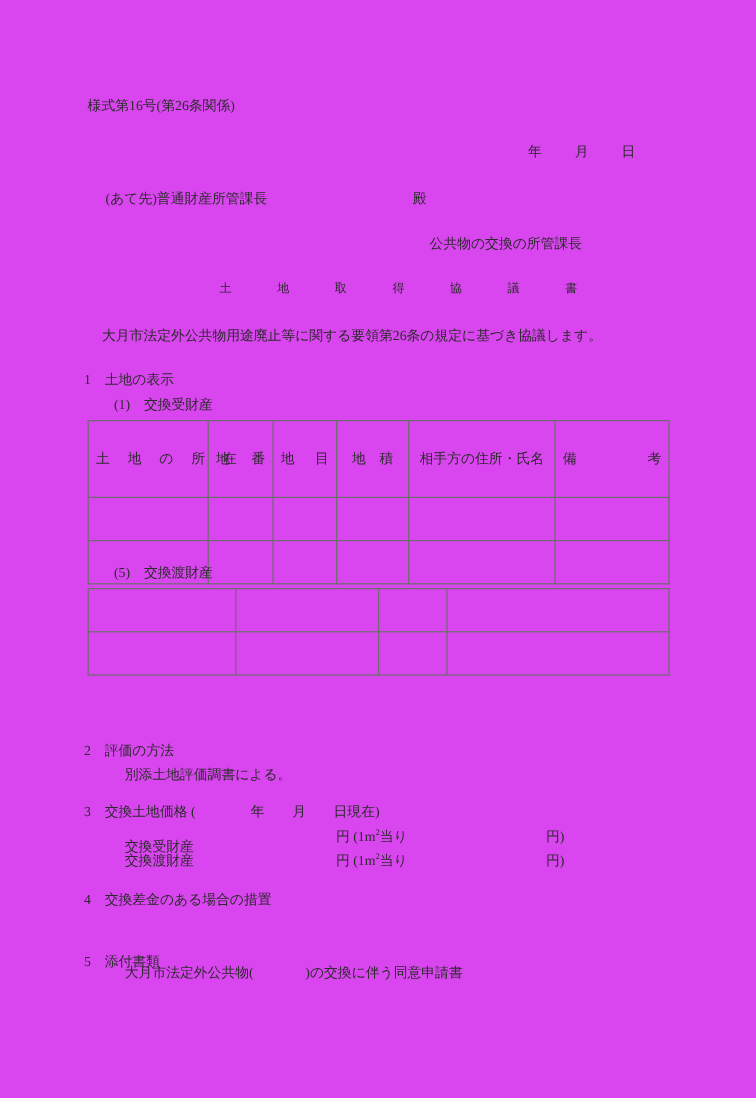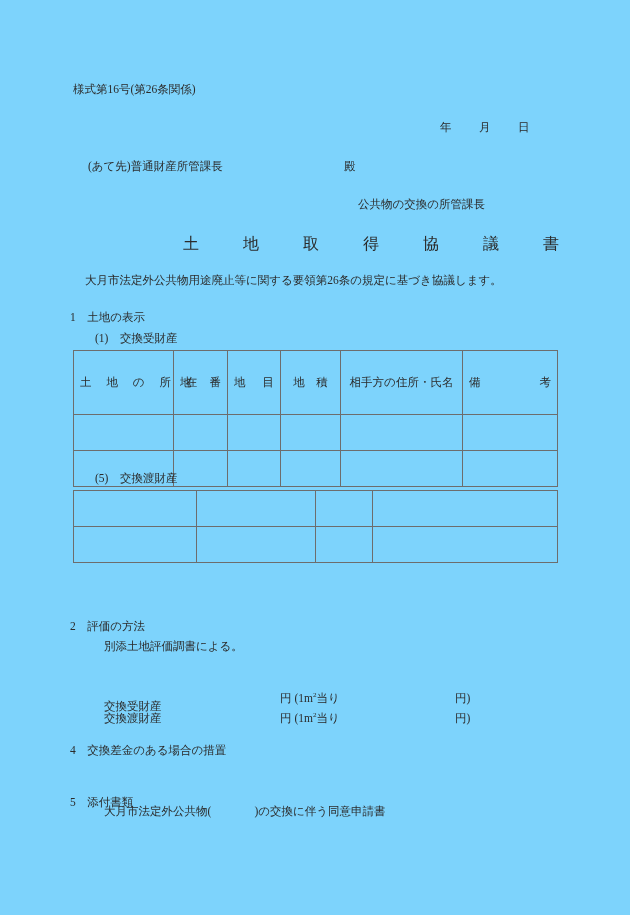--- a/index.html
+++ b/index.html
@@ -12,21 +12,21 @@
     height: 915px;
     position: relative;
     font-family: "Liberation Serif", "DejaVu Serif", serif;
     color: #2b2b2b;
     font-size: 11px;
     overflow: hidden;
   }
   .page {
     position: absolute;
     inset: 0;
-    background: #7dd3fc;
+    background: #d946ef;
   }
 
   
   .t {
     position: absolute;
     white-space: pre;
     line-height: 1;
   }
 
   
@@ -52,21 +52,21 @@
     font-size: 11.5px;
   }
   #issuer {
     left: 358px;
     top: 199px;
     font-size: 11.5px;
   }
   #doc-title {
     left: 183px;
     top: 236px;
-    font-size: 16px;
+    font-size: 10px;
     letter-spacing: 14px;
   }
   #intro-text {
     left: 85px;
     top: 275px;
     font-size: 11.5px;
   }
 
   
   .sec-num {
@@ -259,20 +259,21 @@
         <td class="cell"></td>
         <td class="cell"></td>
         <td class="cell"></td>
       </tr>
     </tbody>
   </table>
 
   <div class="sec-num" id="sec2-head">2　評価の方法</div>
   <div class="sec-body" id="sec2-body">別添土地評価調書による。</div>
 
+  <div class="sec-num" id="sec3-head">3　交換土地価格 (                年        月        日現在)</div>
 
   <div class="sec-body" id="sec3-r1-label">交換受財産</div>
   <div class="sec-body" id="sec3-r1-unit"><span>円 (1m</span><sup>2</sup><span>当り</span></div>
   <div class="sec-body" id="sec3-r1-end">円)</div>
 
   <div class="sec-body" id="sec3-r2-label">交換渡財産</div>
   <div class="sec-body" id="sec3-r2-unit"><span>円 (1m</span><sup>2</sup><span>当り</span></div>
   <div class="sec-body" id="sec3-r2-end">円)</div>
 
   <div class="sec-num" id="sec4-head">4　交換差金のある場合の措置</div>

